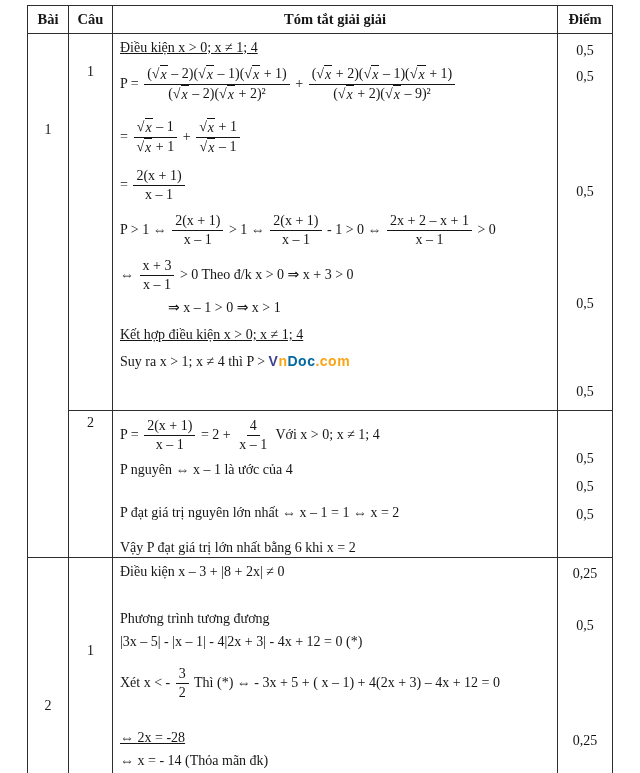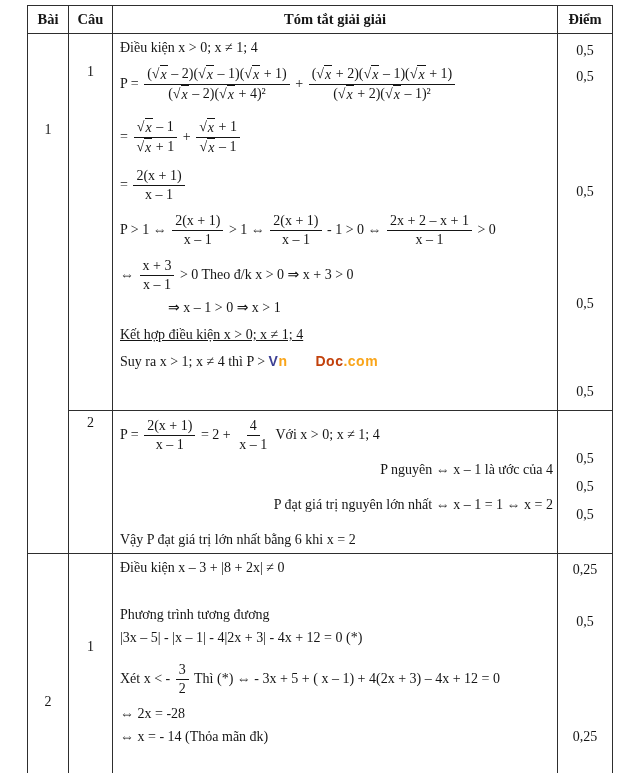--- a/index.html
+++ b/index.html
@@ -45,57 +45,57 @@
     </thead>
     <tbody id="tb">
         <tr>
           <td class="num bai" rowspan="2">
             <div style="padding-top: 88px;">1</div>
           </td>
           <td class="num cau">
             <div style="padding-top: 30px;">1</div>
           </td>
           <td class="content" style="height: 372px;">
-            <div class="line" style="margin-top: 0px;"><span class="ms">Điều kiện x &gt; 0; x ≠ 1; 4</span></div>
+            <div class="line" style="margin-top: 0px; text-decoration: underline;"><span class="ms">Điều kiện x &gt; 0; x ≠ 1; 4</span></div>
             <div class="line" style="margin-top: 8px;"><span class="ms">P =  </span><span class="fr">
                 <span class="n"><span class="mt">(</span><span class="sq">
                     <span class="rd">√</span>
                     <span class="ov">x</span>
                   </span><span class="mt"> – 2)(</span><span class="sq">
                     <span class="rd">√</span>
                     <span class="ov">x</span>
                   </span><span class="mt"> – 1)(</span><span class="sq">
                     <span class="rd">√</span>
                     <span class="ov">x</span>
                   </span><span class="mt"> + 1)</span></span>
                 <span class="d"><span class="mt">(</span><span class="sq">
                     <span class="rd">√</span>
                     <span class="ov">x</span>
                   </span><span class="mt"> – 2)(</span><span class="sq">
                     <span class="rd">√</span>
                     <span class="ov">x</span>
-                  </span><span class="mt"> + 4)²</span></span>
+                  </span><span class="mt"> + 2)²</span></span>
               </span><span class="ms">  +  </span><span class="fr">
                 <span class="n"><span class="mt">(</span><span class="sq">
                     <span class="rd">√</span>
                     <span class="ov">x</span>
                   </span><span class="mt"> + 2)(</span><span class="sq">
                     <span class="rd">√</span>
                     <span class="ov">x</span>
                   </span><span class="mt"> – 1)(</span><span class="sq">
                     <span class="rd">√</span>
                     <span class="ov">x</span>
                   </span><span class="mt"> + 1)</span></span>
                 <span class="d"><span class="mt">(</span><span class="sq">
                     <span class="rd">√</span>
                     <span class="ov">x</span>
                   </span><span class="mt"> + 2)(</span><span class="sq">
                     <span class="rd">√</span>
                     <span class="ov">x</span>
-                  </span><span class="mt"> – 1)²</span></span>
+                  </span><span class="mt"> – 9)²</span></span>
               </span></div>
             <div class="line" style="margin-top: 14px;"><span class="ms">=  </span><span class="fr">
                 <span class="n"><span class="sq">
                     <span class="rd">√</span>
                     <span class="ov">x</span>
                   </span><span class="mt"> – 1</span></span>
                 <span class="d"><span class="sq">
                     <span class="rd">√</span>
                     <span class="ov">x</span>
                   </span><span class="mt"> + 1</span></span>
@@ -122,21 +122,21 @@
               </span><span class="ms"> - 1 &gt; 0 ⇔ </span><span class="fr">
                 <span class="n">2x + 2 – x + 1</span>
                 <span class="d">x – 1</span>
               </span><span class="ms">  &gt; 0</span></div>
             <div class="line" style="margin-top: 8px;"><span class="ms">⇔ </span><span class="fr">
                 <span class="n">x + 3</span>
                 <span class="d">x – 1</span>
               </span><span class="ms">  &gt; 0 Theo đ/k x &gt; 0 ⇒  x + 3 &gt; 0</span></div>
             <div class="line" style="margin-top: 4px; margin-left: 48px;"><span class="ms">⇒  x – 1 &gt; 0  ⇒  x &gt; 1</span></div>
             <div class="line" style="margin-top: 8px; text-decoration: underline;"><span class="ms">Kết hợp điều kiện x &gt; 0; x ≠ 1; 4</span></div>
-            <div class="line" style="margin-top: 8px;"><span class="ms">Suy ra x &gt; 1; x ≠ 4 thì P &gt; </span><span class="wm"><span class="wp" style="color: rgb(60, 63, 147);">V</span><span class="wp" style="color: rgb(249, 165, 26);">n</span><span class="wp" style="color: #c2410c; margin-left: 28px;">Doc</span><span class="wp" style="color: rgb(249, 165, 26);">.com</span></span></div>
+            <div class="line" style="margin-top: 8px;"><span class="ms">Suy ra x &gt; 1; x ≠ 4 thì P &gt; </span><span class="wm"><span class="wp" style="color: rgb(60, 63, 147);">V</span><span class="wp" style="color: rgb(249, 165, 26);">n</span><span class="wp" style="color: #0369a1;">Doc</span><span class="wp" style="color: rgb(249, 165, 26);">.com</span></span></div>
           </td>
           <td class="score" style="height: 372px;">
             <span class="sc" style="top: 9px;">0,5</span>
             <span class="sc" style="top: 35px;">0,5</span>
             <span class="sc" style="top: 150px;">0,5</span>
             <span class="sc" style="top: 262px;">0,5</span>
             <span class="sc" style="top: 350px;">0,5</span>
           </td>
         </tr>
         <tr>
@@ -144,22 +144,22 @@
             <div style="padding-top: 4px;">2</div>
           </td>
           <td class="content" style="height: 138px;">
             <div class="line" style="margin-top: 2px;"><span class="ms">P =  </span><span class="fr">
                 <span class="n">2(x + 1)</span>
                 <span class="d">x – 1</span>
               </span><span class="ms">  = 2 +  </span><span class="fr">
                 <span class="n">4</span>
                 <span class="d">x – 1</span>
               </span><span class="ms">  Với x &gt; 0; x ≠ 1; 4</span></div>
-            <div class="line" style="margin-top: 6px; text-align: right;"><span class="ms">P nguyên  ⇔  x – 1 là ước của 4</span></div>
-            <div class="line" style="margin-top: 16px; text-align: right;"><span class="ms">P đạt giá trị nguyên lớn nhất  ⇔  x – 1 = 1  ⇔  x = 2</span></div>
+            <div class="line" style="margin-top: 6px;"><span class="ms">P nguyên  ⇔  x – 1 là ước của 4</span></div>
+            <div class="line" style="margin-top: 24px;"><span class="ms">P đạt giá trị nguyên lớn nhất  ⇔  x – 1 = 1  ⇔  x = 2</span></div>
             <div class="line" style="margin-top: 16px;"><span class="ms">Vậy P đạt giá trị lớn nhất bằng 6 khi x = 2</span></div>
           </td>
           <td class="score" style="height: 138px;">
             <span class="sc" style="top: 40px;">0,5</span>
             <span class="sc" style="top: 68px;">0,5</span>
             <span class="sc" style="top: 96px;">0,5</span>
           </td>
         </tr>
         <tr class="lastrow">
           <td class="num bai" rowspan="1">
@@ -169,21 +169,21 @@
             <div style="padding-top: 85px;">1</div>
           </td>
           <td class="content" style="height: 220px;">
             <div class="line" style="margin-top: 0px;"><span class="ms">Điều kiện x – 3 +  |8 + 2x|  ≠  0</span></div>
             <div class="line" style="margin-top: 28px;"><span class="ms">Phương trình tương đương</span></div>
             <div class="line" style="margin-top: 4px;"><span class="ms">|3x – 5|  -  |x – 1|  - 4|2x + 3| - 4x + 12 = 0     (*)</span></div>
             <div class="line" style="margin-top: 14px;"><span class="ms">Xét x &lt; - </span><span class="fr">
                 <span class="n">3</span>
                 <span class="d">2</span>
               </span><span class="ms"> Thì (*) ⇔ - 3x + 5 + ( x – 1) + 4(2x + 3) – 4x + 12 = 0</span></div>
-            <div class="line" style="margin-top: 6px;"><span class="ms">⇔ 2x = -28</span></div>
+            <div class="line" style="margin-top: 26px; text-decoration: underline;"><span class="ms">⇔ 2x = -28</span></div>
             <div class="line" style="margin-top: 4px;"><span class="ms">⇔ x = - 14 (Thỏa mãn đk)</span></div>
           </td>
           <td class="score" style="height: 220px;">
             <span class="sc" style="top: 8px;">0,25</span>
             <span class="sc" style="top: 60px;">0,5</span>
             <span class="sc" style="top: 175px;">0,25</span>
           </td>
         </tr>
       </tbody>
   </table>

